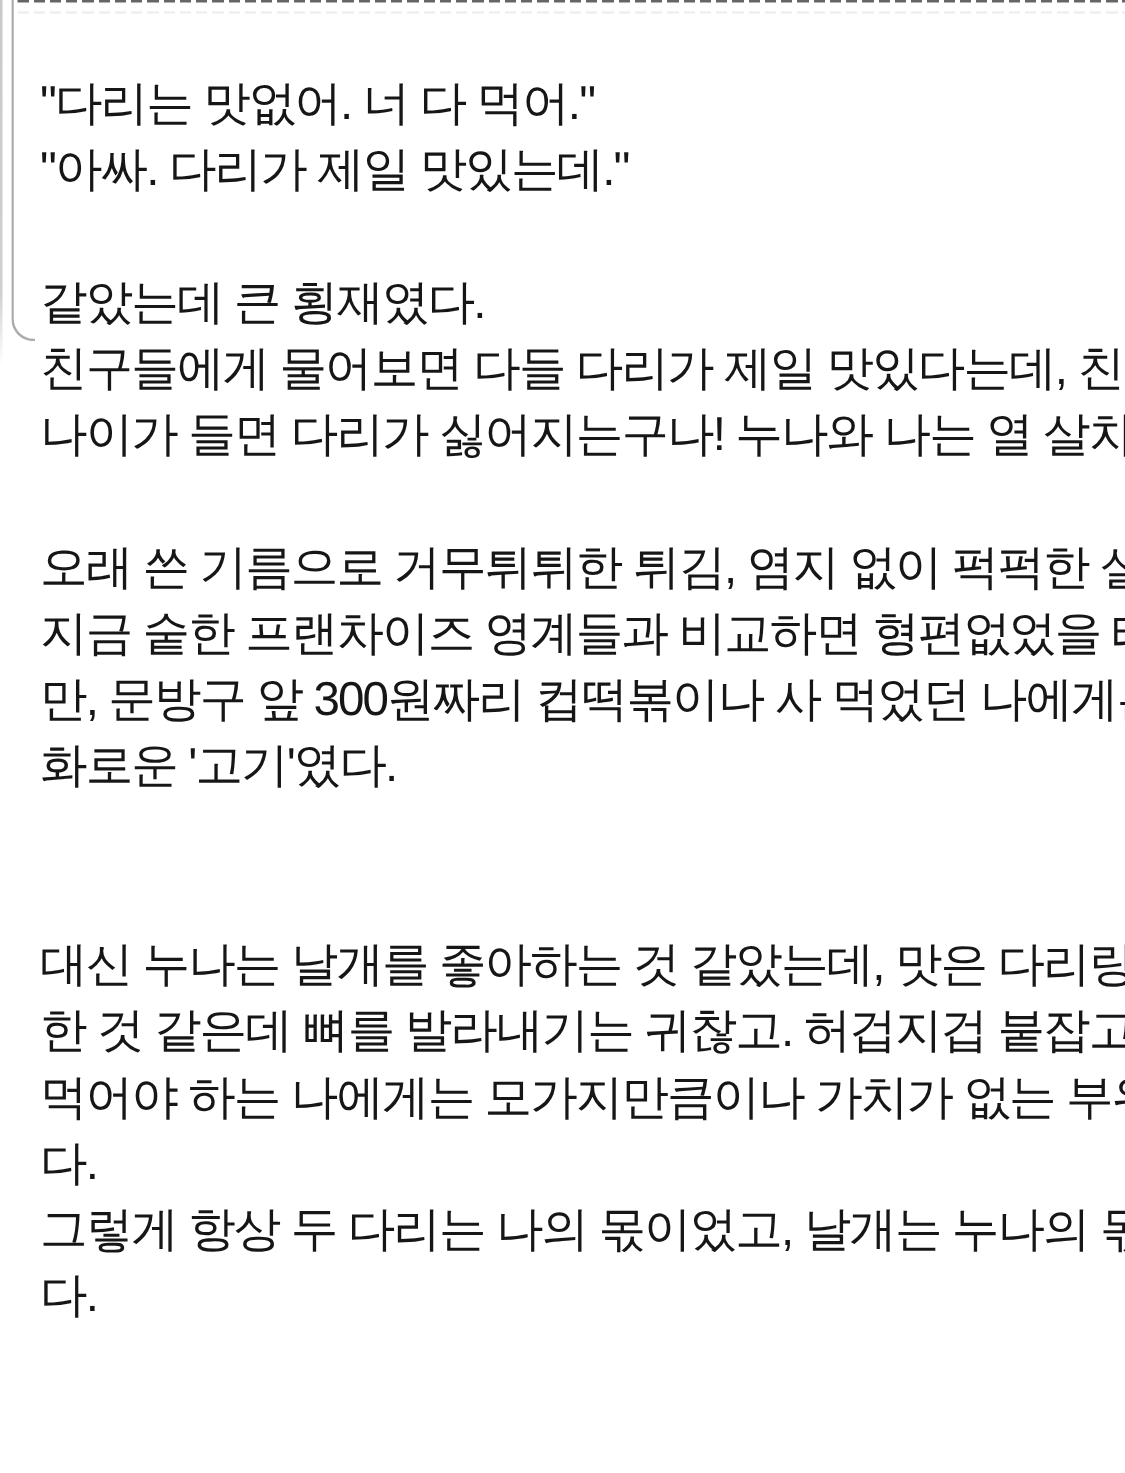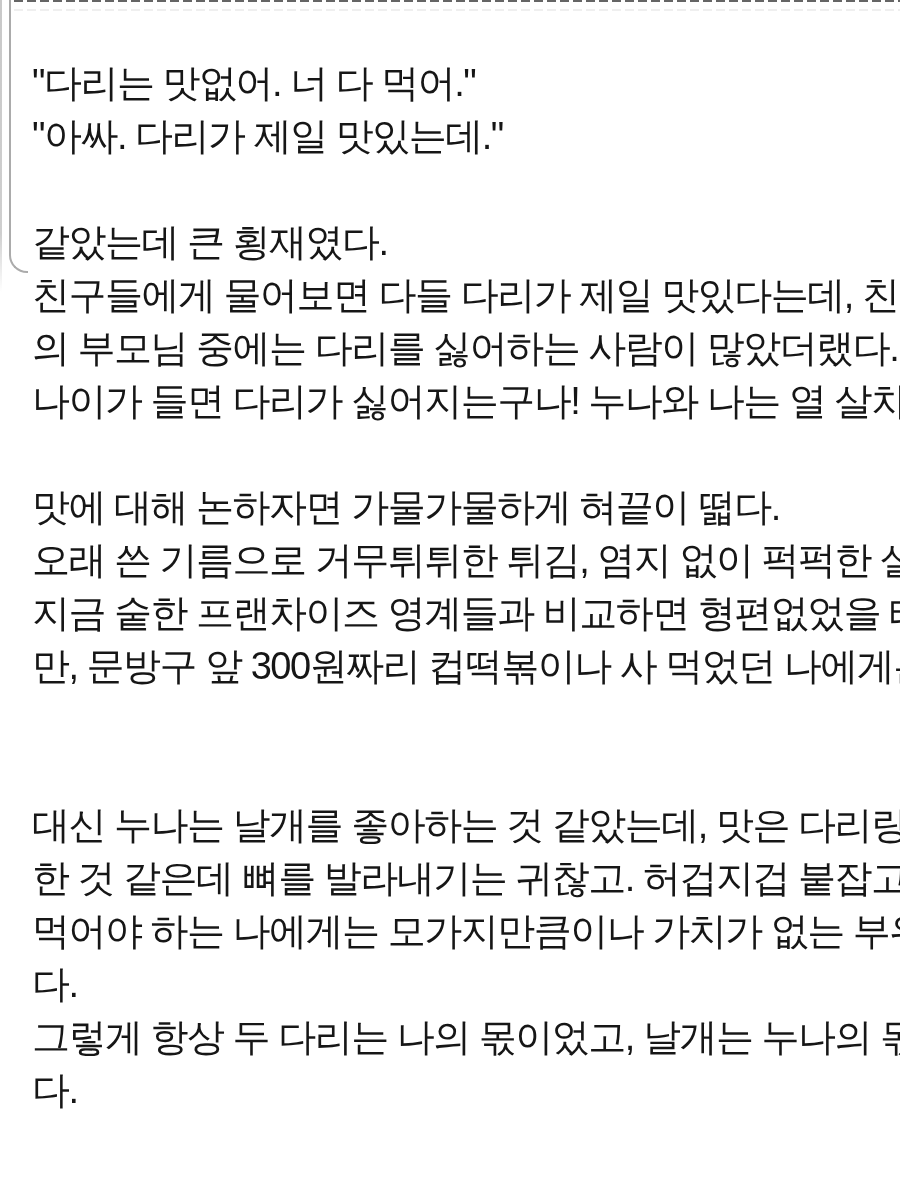--- a/index.html
+++ b/index.html
@@ -92,27 +92,26 @@
 <div class="bubble-corner"></div>
 <div class="artifact-top"></div>
 <div class="artifact-top-ghost"></div>
 
 <div class="story">
   <div class="line">"다리는 맛없어. 너 다 먹어."</div>
   <div class="line">"아싸. 다리가 제일 맛있는데."</div>
   <div class="line"></div>
   <div class="line">같았는데 큰 횡재였다.</div>
   <div class="line">친구들에게 물어보면 다들 다리가 제일 맛있다는데, 친구들</div>
-  <div class="line">의 부모님 중에는 다리를 싫어하는 사람이 많았더랬다.</div>
   <div class="line">나이가 들면 다리가 싫어지는구나! 누나와 나는 열 살차였다.</div>
   <div class="line"></div>
-  <div class="line">맛에 대해 논하자면 가물가물하게 혀끝이 떫다.</div>
   <div class="line">오래 쓴 기름으로 거무튀튀한 튀김, 염지 없이 퍽퍽한 살코기.</div>
   <div class="line">지금 숱한 프랜차이즈 영계들과 비교하면 형편없었을 테지</div>
   <div class="line">만, 문방구 앞 300원짜리 컵떡볶이나 사 먹었던 나에게는 호</div>
+  <div class="line">화로운 '고기'였다.</div>
   <div class="line"></div>
   <div class="line"></div>
   <div class="line">대신 누나는 날개를 좋아하는 것 같았는데, 맛은 다리랑 비슷</div>
   <div class="line">한 것 같은데 뼈를 발라내기는 귀찮고. 허겁지겁 붙잡고 뜯어</div>
   <div class="line">먹어야 하는 나에게는 모가지만큼이나 가치가 없는 부위였</div>
   <div class="line">다.</div>
   <div class="line">그렇게 항상 두 다리는 나의 몫이었고, 날개는 누나의 몫이었</div>
   <div class="line">다.</div>
 </div>
 

